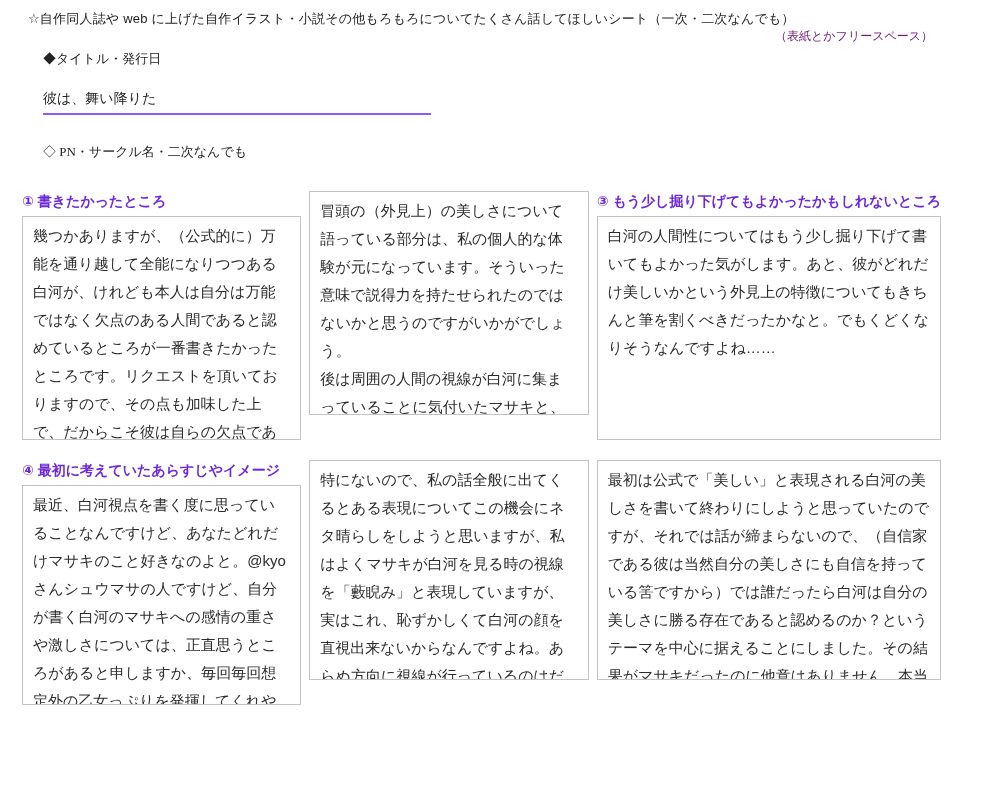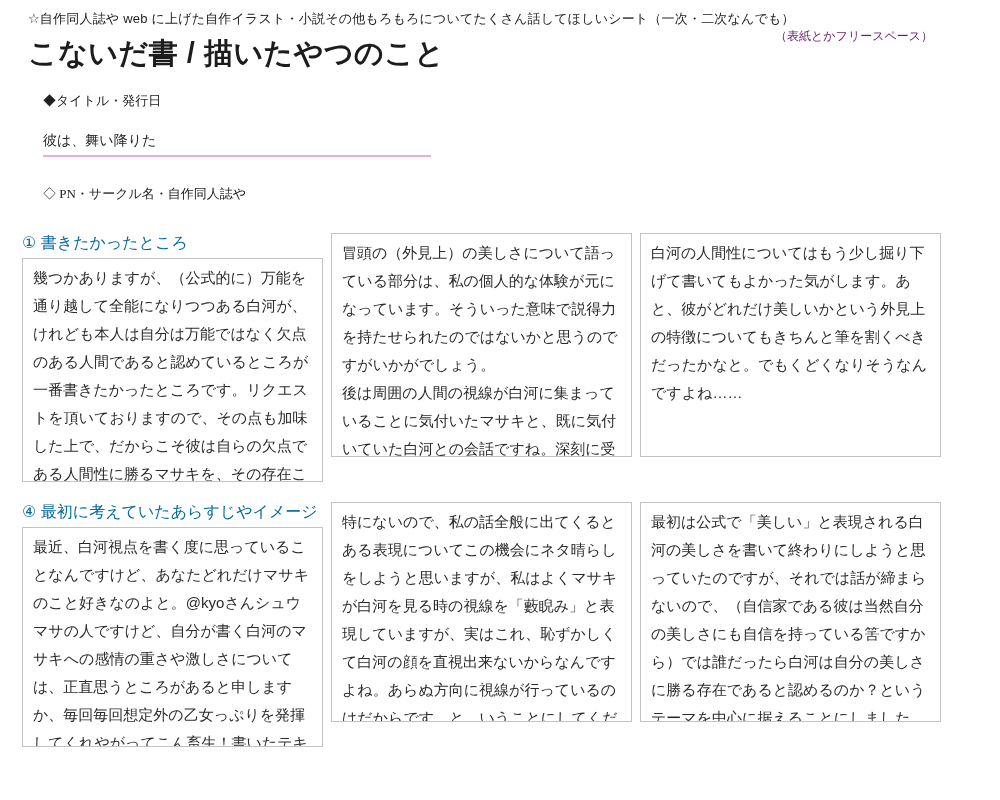--- a/index.html
+++ b/index.html
@@ -50,38 +50,39 @@
     margin-top: 22px;
     font-size: 13px;
     color: #222222;
   }
   .field-value {
     margin-top: 22px;
     width: 388px;
     font-size: 14px;
     color: #222222;
     padding-bottom: 5px;
-    border-bottom: 2px solid #f9a8d4;
+    border-bottom: 2px solid #8b5cf6;
   }
   .field + .field .field-label { margin-top: 28px; }
   
   .grid {
     margin-top: 30px;
     display: grid;
     grid-template-columns: repeat(3, 1fr);
     column-gap: 8px;
     row-gap: 20px;
   }
   .cell-label {
-    font-size: 16px;
+    font-size: 14px;
     line-height: 20px;
-    color: #0369a1;
+    color: #6d28d9;
     margin-bottom: 5px;
     white-space: nowrap;
     overflow: hidden;
+    font-weight: bold;
   }
   .cell-box {
     box-sizing: border-box;
     border: 1px solid #c3c3c3;
     background: #ffffff;
     padding: 5px 10px 4px 10px;
     font-size: 15px;
     line-height: 28px;
     color: #2b2b2b;
     overflow: hidden;
@@ -91,45 +92,45 @@
   .row2 .cell-box { height: 220px; }
 </style>
 </head>
 <body>
 
 <div class="page">
 
   <div class="top">
     <div class="top-note">☆自作同人誌や web に上げた自作イラスト・小説その他もろもろについてたくさん話してほしいシート（一次・二次なんでも）</div>
     <div class="free-space-note">（表紙とかフリースペース）</div>
-    <h1 class="page-title">こないだ書 / 描いたやつのこと</h1>
   </div>
 
   <div class="field">
     <div class="field-label">◆タイトル・発行日</div>
     <div class="field-value">彼は、舞い降りた</div>
   </div>
 
   <div class="field">
-    <div class="field-label">◇ PN・サークル名・自作同人誌や</div>
+    <div class="field-label">◇ PN・サークル名・二次なんでも</div>
   </div>
 
   <div class="grid">
 
     <section class="cell row1">
       <div class="cell-label">① 書きたかったところ</div>
       <div class="cell-box">幾つかありますが、（公式的に）万能を通り越して全能になりつつある白河が、けれども本人は自分は万能ではなく欠点のある人間であると認めているところが一番書きたかったところです。リクエストを頂いておりますので、その点も加味した上で、だからこそ彼は自らの欠点である人間性に勝るマサキを、その存在こと認ているのだというところまで書くことにしました。</div>
     </section>
 
     <section class="cell row1">
       <div class="cell-box">冒頭の（外見上）の美しさについて語っている部分は、私の個人的な体験が元になっています。そういった意味で説得力を持たせられたのではないかと思うのですがいかがでしょう。
 後は周囲の人間の視線が白河に集まっていることに気付いたマサキと、既に気付いていた白河との会話ですね。深刻に受け止めないところにマサキらしさを出せたかなと。</div>
     </section>
 
     <section class="cell row1">
+      <div class="cell-label">③ もう少し掘り下げてもよかったかもしれないところ</div>
       <div class="cell-box">白河の人間性についてはもう少し掘り下げて書いてもよかった気がします。あと、彼がどれだけ美しいかという外見上の特徴についてもきちんと筆を割くべきだったかなと。でもくどくなりそうなんですよね……</div>
     </section>
 
     <section class="cell row2">
       <div class="cell-label">④ 最初に考えていたあらすじやイメージ</div>
       <div class="cell-box">最近、白河視点を書く度に思っていることなんですけど、あなたどれだけマサキのこと好きなのよと。@kyoさんシュウマサの人ですけど、自分が書く白河のマサキへの感情の重さや激しさについては、正直思うところがあると申しますか、毎回毎回想定外の乙女っぷりを発揮してくれやがってこん畜生！書いたテキストを読み返す度に悶えております。こんな筈じゃなかった。笑</div>
     </section>
 
     <section class="cell row2">
       <div class="cell-box">特にないので、私の話全般に出てくるとある表現についてこの機会にネタ晴らしをしようと思いますが、私はよくマサキが白河を見る時の視線を「藪睨み」と表現していますが、実はこれ、恥ずかしくて白河の顔を直視出来ないからなんですよね。あらぬ方向に視線が行っているのはだからです。と、いうことにしてください。笑</div>

